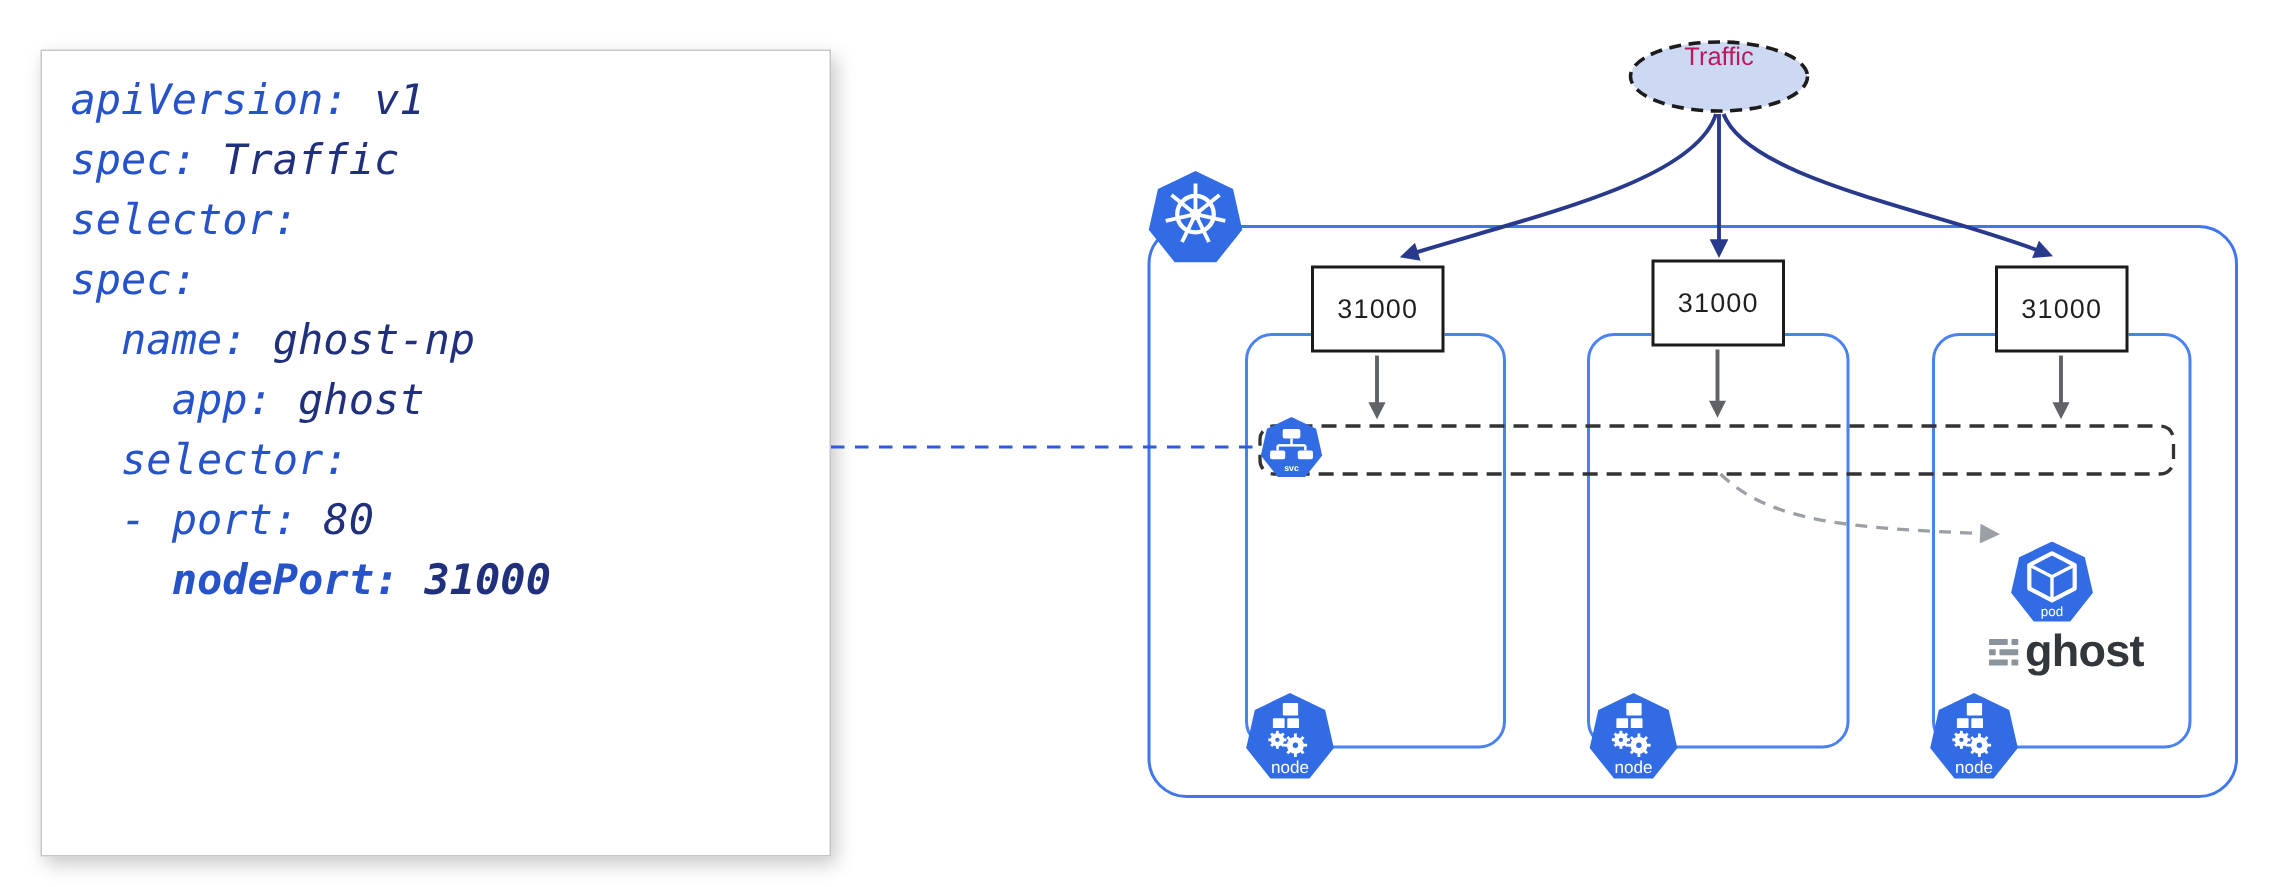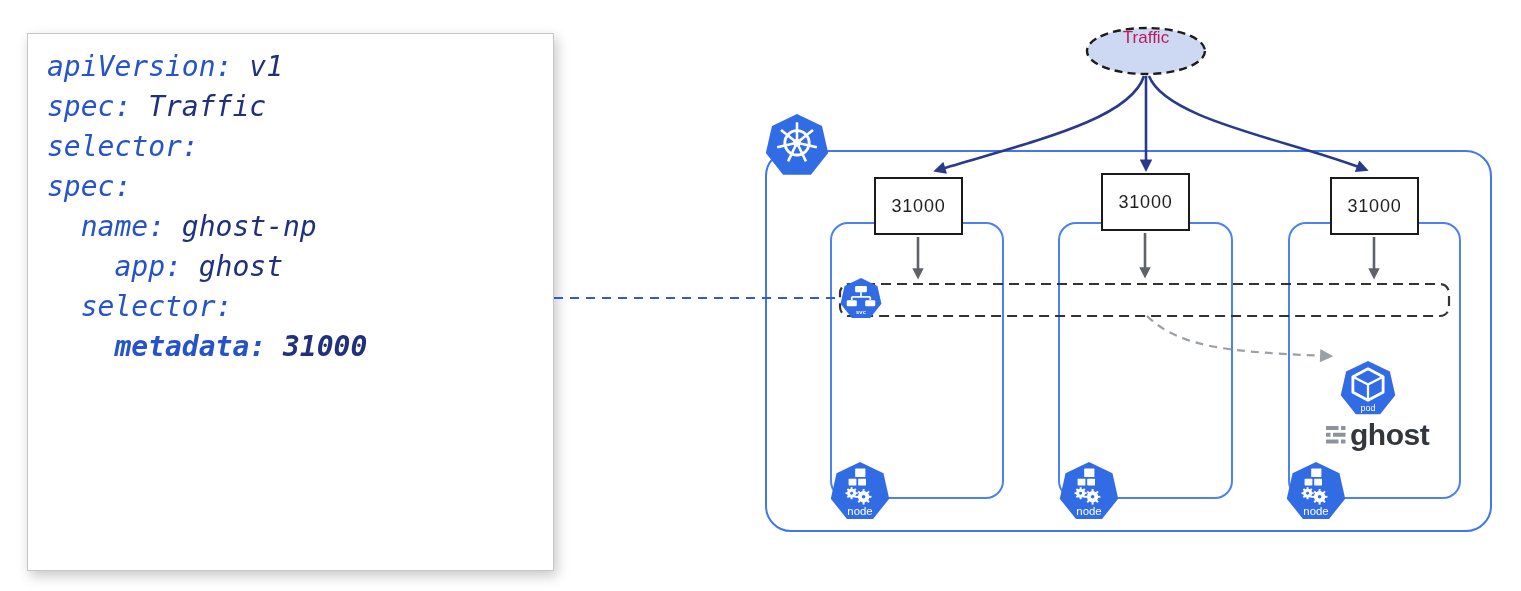--- a/index.html
+++ b/index.html
@@ -41,21 +41,22 @@
 <div id="canvas">
 
   <div class="card">
     <div class="ln"><span class="k">apiVersion:</span> <span class="v">v1</span></div>
     <div class="ln"><span class="k">spec:</span> <span class="v">Traffic</span></div>
     <div class="ln"><span class="k">selector:</span></div>
     <div class="ln"><span class="k">spec:</span></div>
     <div class="ln i1"><span class="k">name:</span> <span class="v">ghost-np</span></div>
     <div class="ln i2"><span class="k">app:</span> <span class="v">ghost</span></div>
     <div class="ln i1"><span class="k">selector:</span></div>
-    <div class="ln i2 b"><span class="k">metadata:</span> <span class="v">31000</span></div>
+    <div class="ln i1"><span class="k">- port:</span> <span class="v">80</span></div>
+    <div class="ln i2 b"><span class="k">nodePort:</span> <span class="v">31000</span></div>
   </div>
 
   <div class="cluster"></div>
   <div class="node node1"></div>
   <div class="node node2"></div>
   <div class="node node3"></div>
 
   <div class="portbox pb1">
       <span>31000</span>
     </div>

